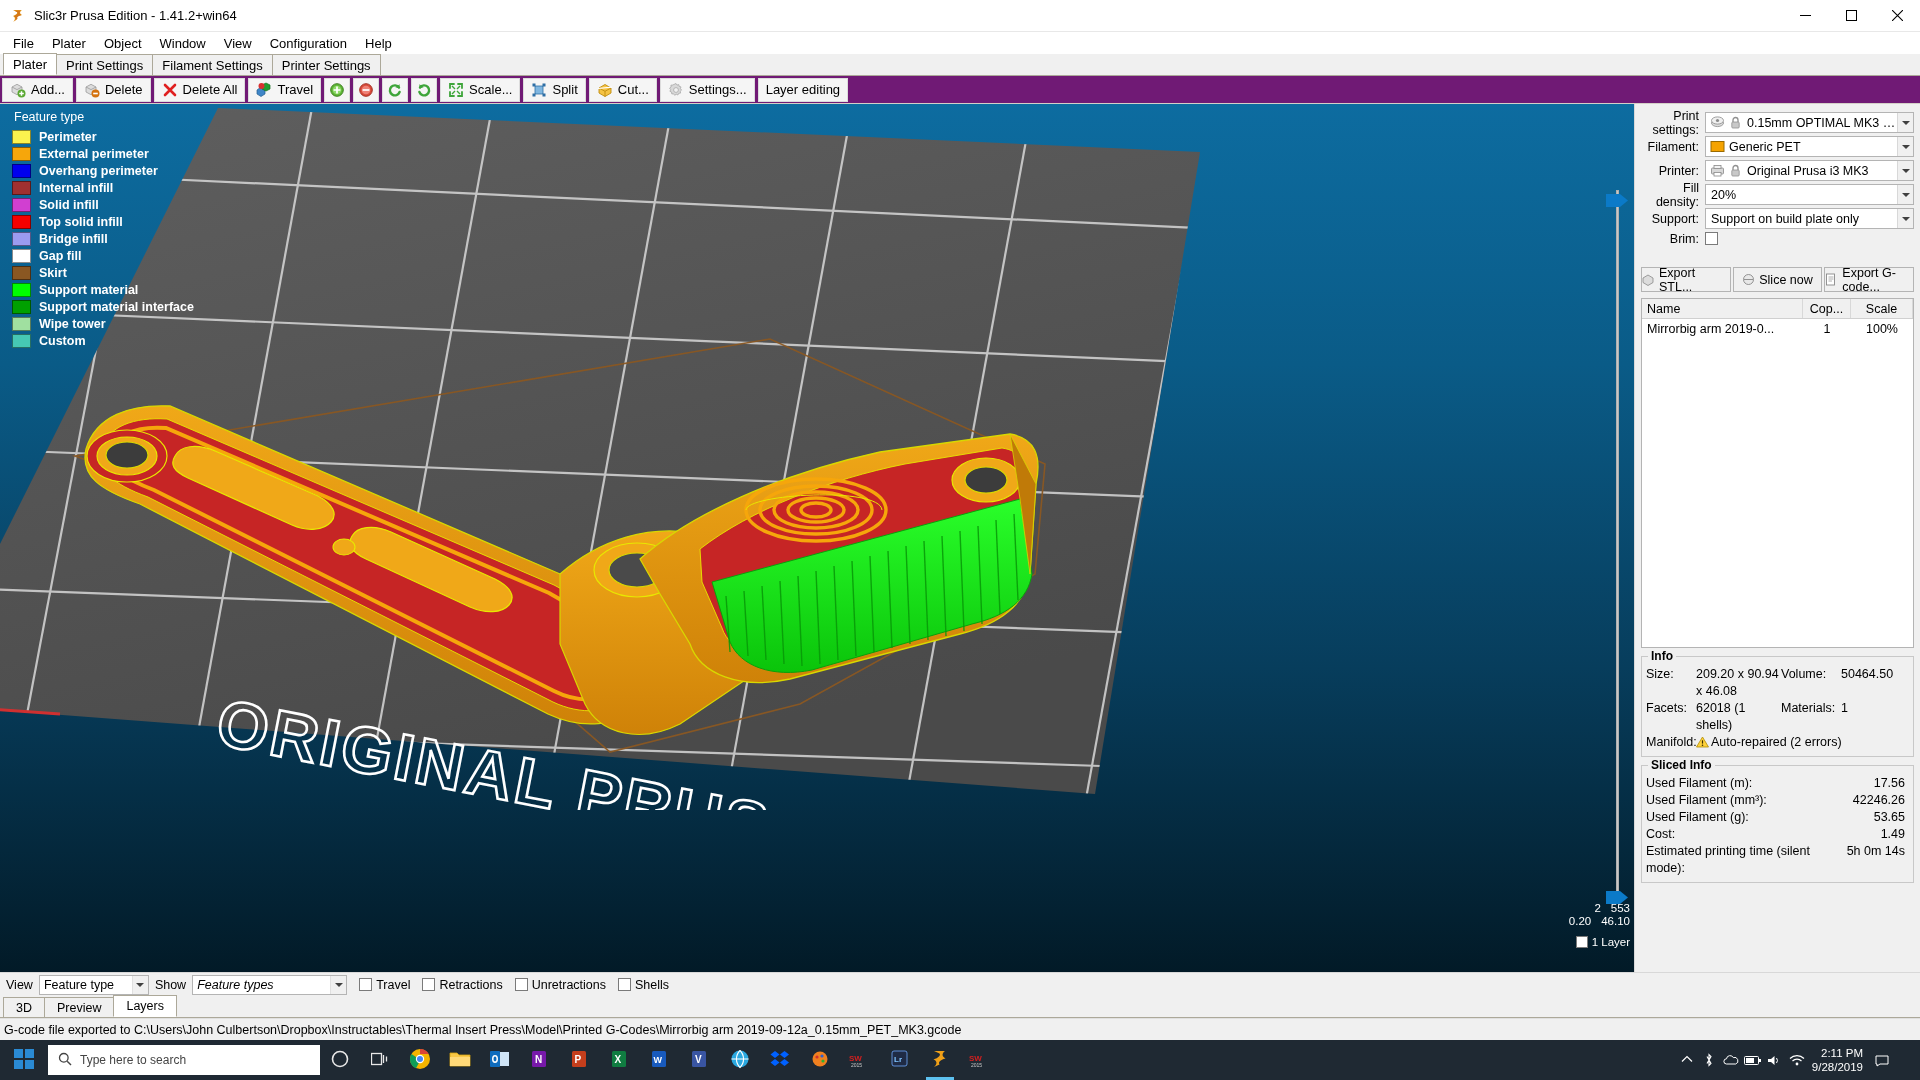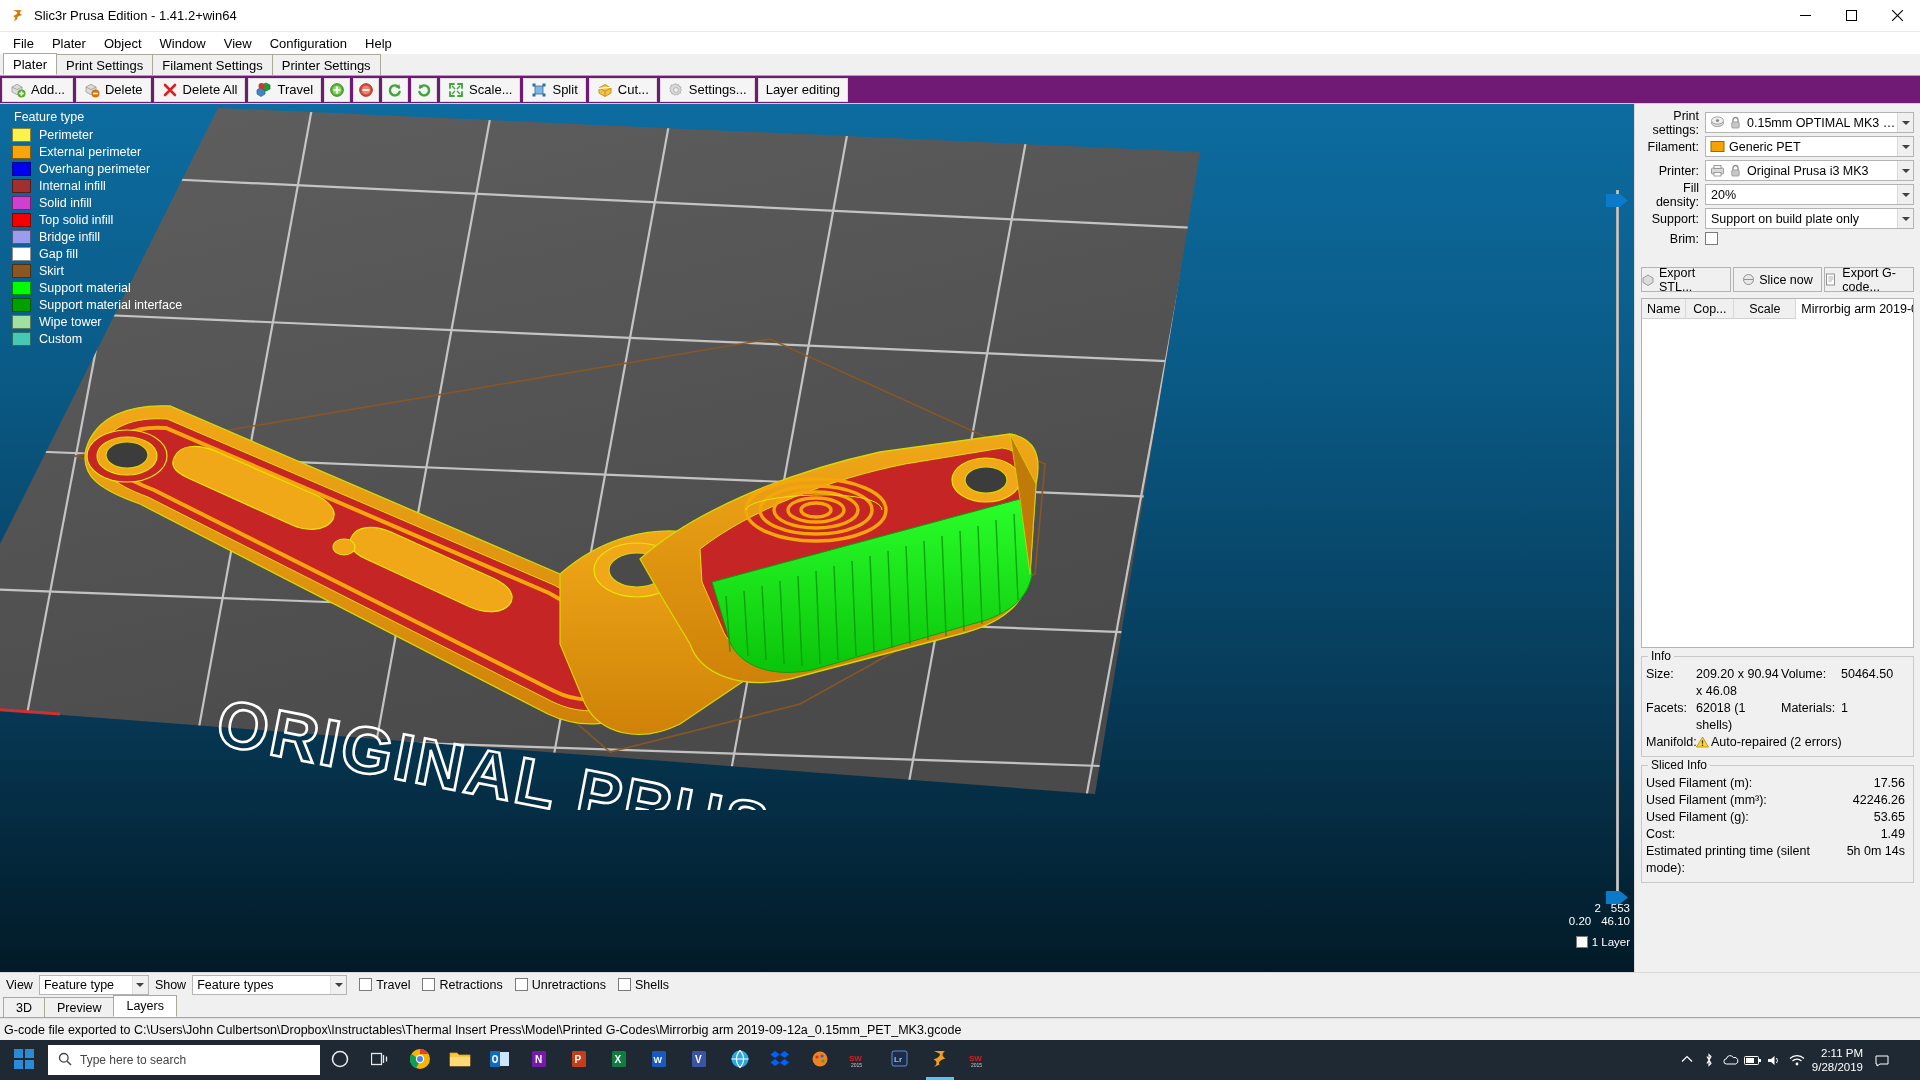--- a/index.html
+++ b/index.html
@@ -75,21 +75,21 @@
     background: linear-gradient(180deg, #0d6ca0 0%, #0a5b87 30%, #073d5c 65%, #021a27 100%);
     overflow: hidden;
   }
   .viewport-inner { position: absolute; inset: 0; }
 
   .bed-svg { position: absolute; left: 0; top: 0; }
 
   
   .legend { position: absolute; left: 12px; top: 6px; z-index: 5; }
   .legend-title { color: #ffffff; font-size: 12.5px; margin-bottom: 4px; padding-left: 2px; }
-  .legend-row { display: flex; align-items: flex-start; height: 17px; }
+  .legend-row { display: flex; align-items: center; height: 17px; font-weight: bold; }
   .legend-sw { width: 19px; height: 14px; border: 1px solid rgba(0,0,0,0.45); margin-right: 8px; flex:0 0 19px;}
   .legend-label { color: #ffffff; font-size: 12.5px; white-space: nowrap; }
 
   
   .layerslider { position: absolute; right: 6px; top: 86px; bottom: 68px; width: 22px; z-index: 6; }
   .layerslider .track { position: absolute; left: 10px; top: 0; bottom: 0; width: 3px; background: #c8c8c8; border:1px solid #b0b0b0;}
   .lsmarker { position: absolute; width: 22px; height: 13px; }
   .lsmarker svg { display:block; }
 
   .slider-values {
@@ -131,40 +131,40 @@
   .btnrow { display: flex; gap: 2px; margin: 8px 0 6px 0; }
   .bigbtn {
     flex: 1; height: 25px; border: 1px solid #b4b4b4; background: #f0f0f0;
     display: flex; align-items: center; justify-content: center; gap: 4px;
     font-size: 12.5px; color: #000;
   }
   .bigbtn .ico { width:13px; height:13px; flex:0 0 13px; }
 
   .objtable {
     background: #ffffff; border: 1px solid #b4b4b4; height: 350px; overflow: hidden;
-    display: flex; flex-direction: row;
+    display: flex; flex-direction: column;
   }
   .objtable .thead { display: flex; height: 20px; background: #f0f0f0; border-bottom: 1px solid #d0d0d0; }
   .objtable .th {
     font-size: 12.5px; color: #000; padding: 2px 5px; border-right: 1px solid #d8d8d8;
     display:flex; align-items:center;
   }
   .objtable .th.name { flex: 1; }
   .objtable .th.cop { width: 48px; flex: 0 0 48px; justify-content:center; }
   .objtable .th.scale { width: 62px; flex: 0 0 62px; justify-content:center; }
   .objtable .trow { display: flex; height: 20px; align-items: center; }
   .objtable .td { font-size: 12.5px; color:#000; padding: 1px 5px; display:flex; align-items:center;}
   .objtable .td.name { flex: 1; white-space: nowrap; overflow:hidden; text-overflow: ellipsis;}
   .objtable .td.cop { width: 48px; flex:0 0 48px; justify-content:center; }
   .objtable .td.scale { width: 62px; flex:0 0 62px; justify-content:center; }
 
   .groupbox { margin-top: 8px; position: relative; }
   .groupbox > .gtitle {
     position: absolute; top: -7px; left: 7px; background: #f0f0f0; padding: 0 3px;
-    font-size: 12px; color: #000;
+    font-size: 12px; color: #000; font-weight: bold;
   }
   .groupbox > .gbody {
     border: 1px solid #c8c8c8; padding: 9px 4px 5px 4px;
   }
   .inforow { display: flex; font-size: 12.5px; color: #000; line-height: 17px; }
   .inforow .k { width: 50px; flex: 0 0 50px; }
   .inforow .v { flex: 1; }
   .inforow .k2 { width: 60px; flex: 0 0 60px; }
   .inforow .v2 { width: 68px; flex: 0 0 68px; }
   .sliced-row { display: flex; font-size: 12.5px; color:#000; line-height: 17px; }
@@ -181,21 +181,21 @@
   .viewctrl .sel {
     height: 20px; border: 1px solid #b4b4b4; background:#fff; font-size: 12.5px;
     display:flex; align-items:center; padding-left:4px; color:#000; position:relative;
   }
   .viewctrl .sel .arrow {
     width:16px; flex:0 0 16px; height:18px; margin-left:auto; display:flex; align-items:center; justify-content:center;
     border-left:1px solid #e0e0e0; background:#f0f0f0;
   }
   .viewctrl .sel .arrow:after{content:"";border-left:4px solid transparent;border-right:4px solid transparent;border-top:4px solid #404040;}
   .viewctrl .sel.view { width: 110px; }
-  .viewctrl .sel.show { width: 155px; }
+  .viewctrl .sel.show { width: 155px; font-style: italic; }
   .chk { display:flex; align-items:center; gap:4px; font-size:12.5px; color:#000; margin-left:6px;}
   .chk .bx { width:13px; height:13px; background:#fff; border:1px solid #7a7a7a; flex:0 0 13px;}
 
   
   .bottabs {
     height: 22px; background: #f0f0f0; display: flex; align-items: flex-end;
     padding-left: 3px; flex: 0 0 22px; border-bottom: 1px solid #aca899;
   }
   .btab {
     height: 20px; padding: 1px 12px 0 12px; font-size: 12.5px; color: #000;

